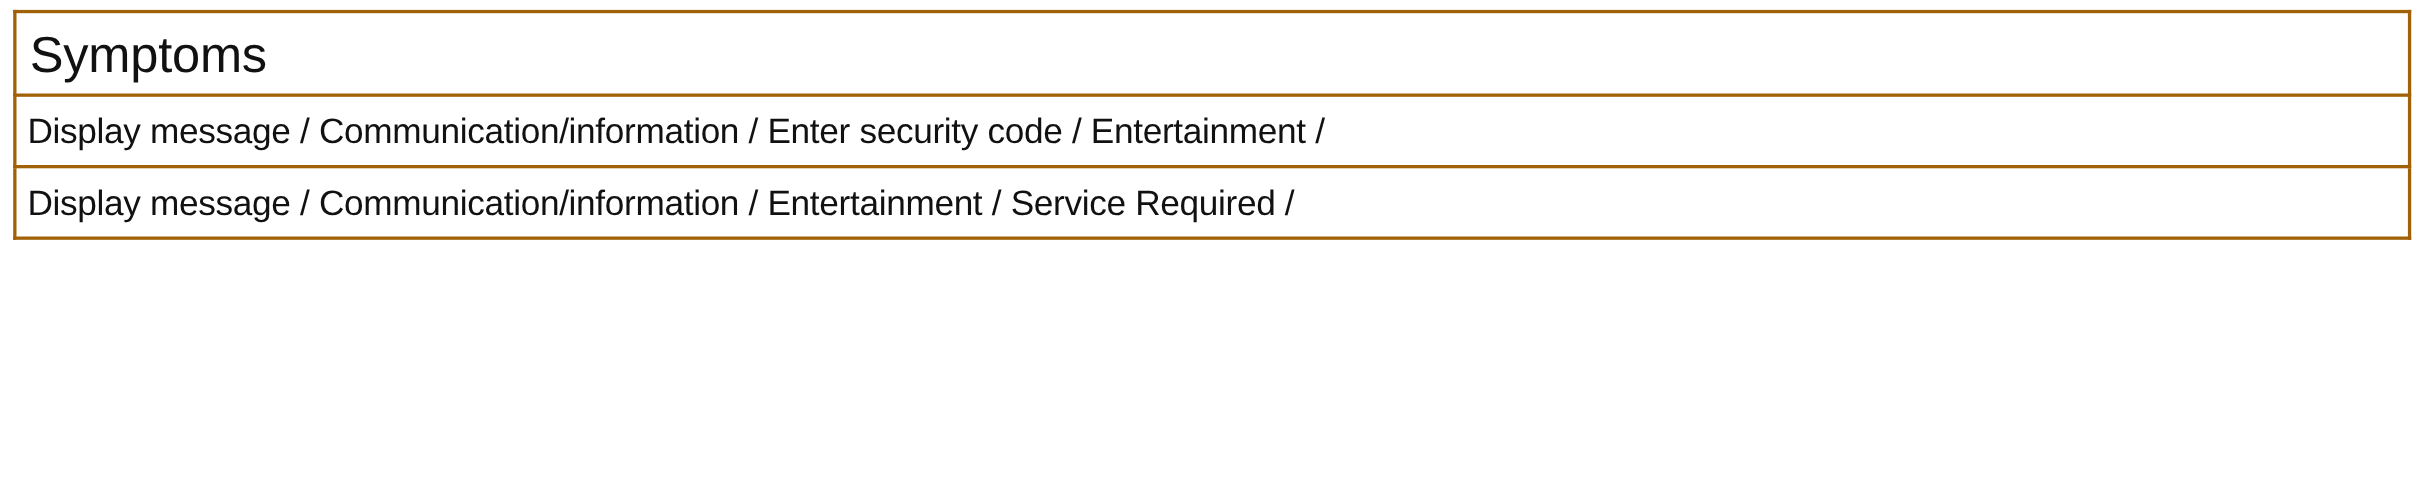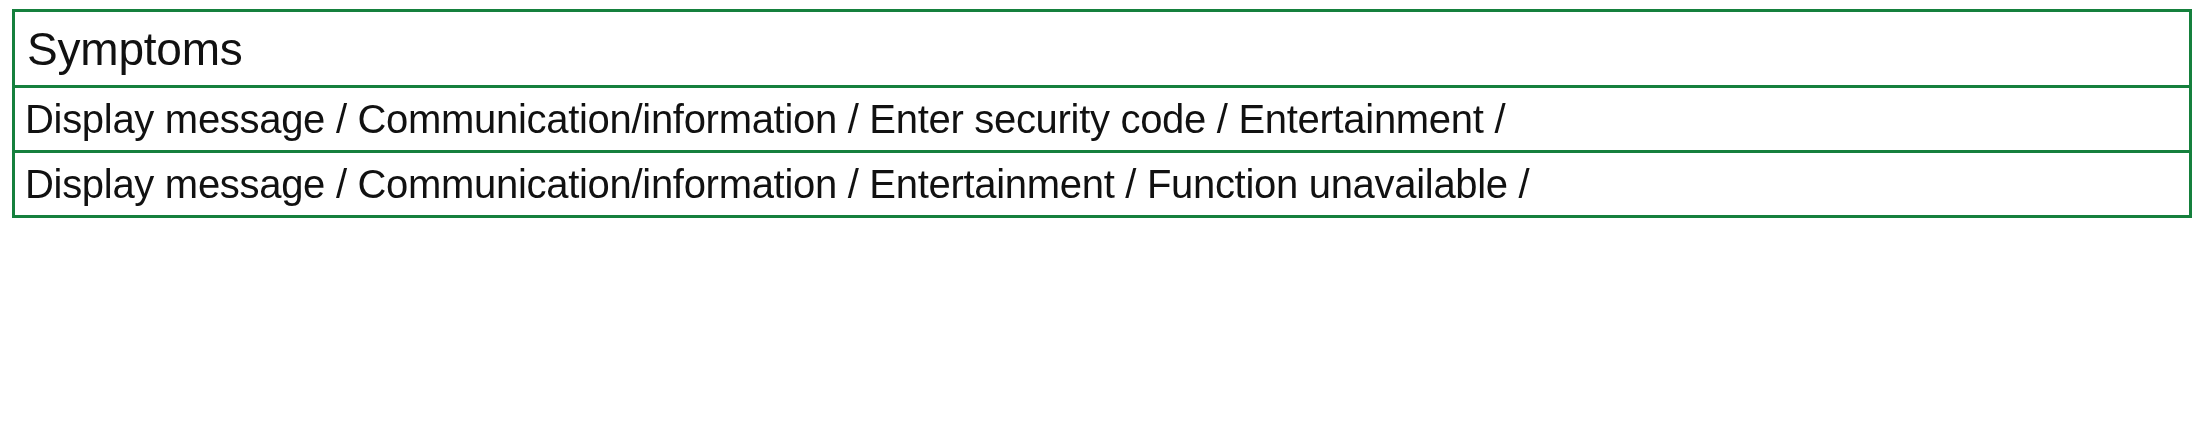--- a/index.html
+++ b/index.html
@@ -26,55 +26,55 @@
     position: absolute;
     left: 12px;
     top: 9px;
     width: 2180px;
     border-collapse: collapse;
     table-layout: fixed;
     background: #ffffff;
   }
 
   .symptoms-table td {
-    border: 3px solid #15803d;
+    border: 3px solid #a16207;
     padding: 0 8px;
     vertical-align: middle;
     color: #111111;
     background: #ffffff;
     white-space: nowrap;
     overflow: hidden;
   }
 
   .header-cell {
     height: 73px;
     font-size: 46px;
     line-height: 1;
     letter-spacing: -0.2px;
     padding-left: 12px !important;
   }
 
   .data-cell {
     height: 62px;
-    font-size: 40px;
+    font-size: 32px;
     line-height: 1;
     letter-spacing: -0.3px;
     padding-left: 10px !important;
   }
 </style>
 </head>
 <body>
 
 <div class="page">
   <table class="symptoms-table">
     <tbody>
       <tr>
         <td class="header-cell">Symptoms</td>
       </tr>
       <tr>
         <td class="data-cell">Display message / Communication/information / Enter security code / Entertainment /</td>
       </tr>
       <tr>
-        <td class="data-cell">Display message / Communication/information / Entertainment / Function unavailable /</td>
+        <td class="data-cell">Display message / Communication/information / Entertainment / Service Required /</td>
       </tr>
     </tbody>
   </table>
 </div>
 
 </body></html>

